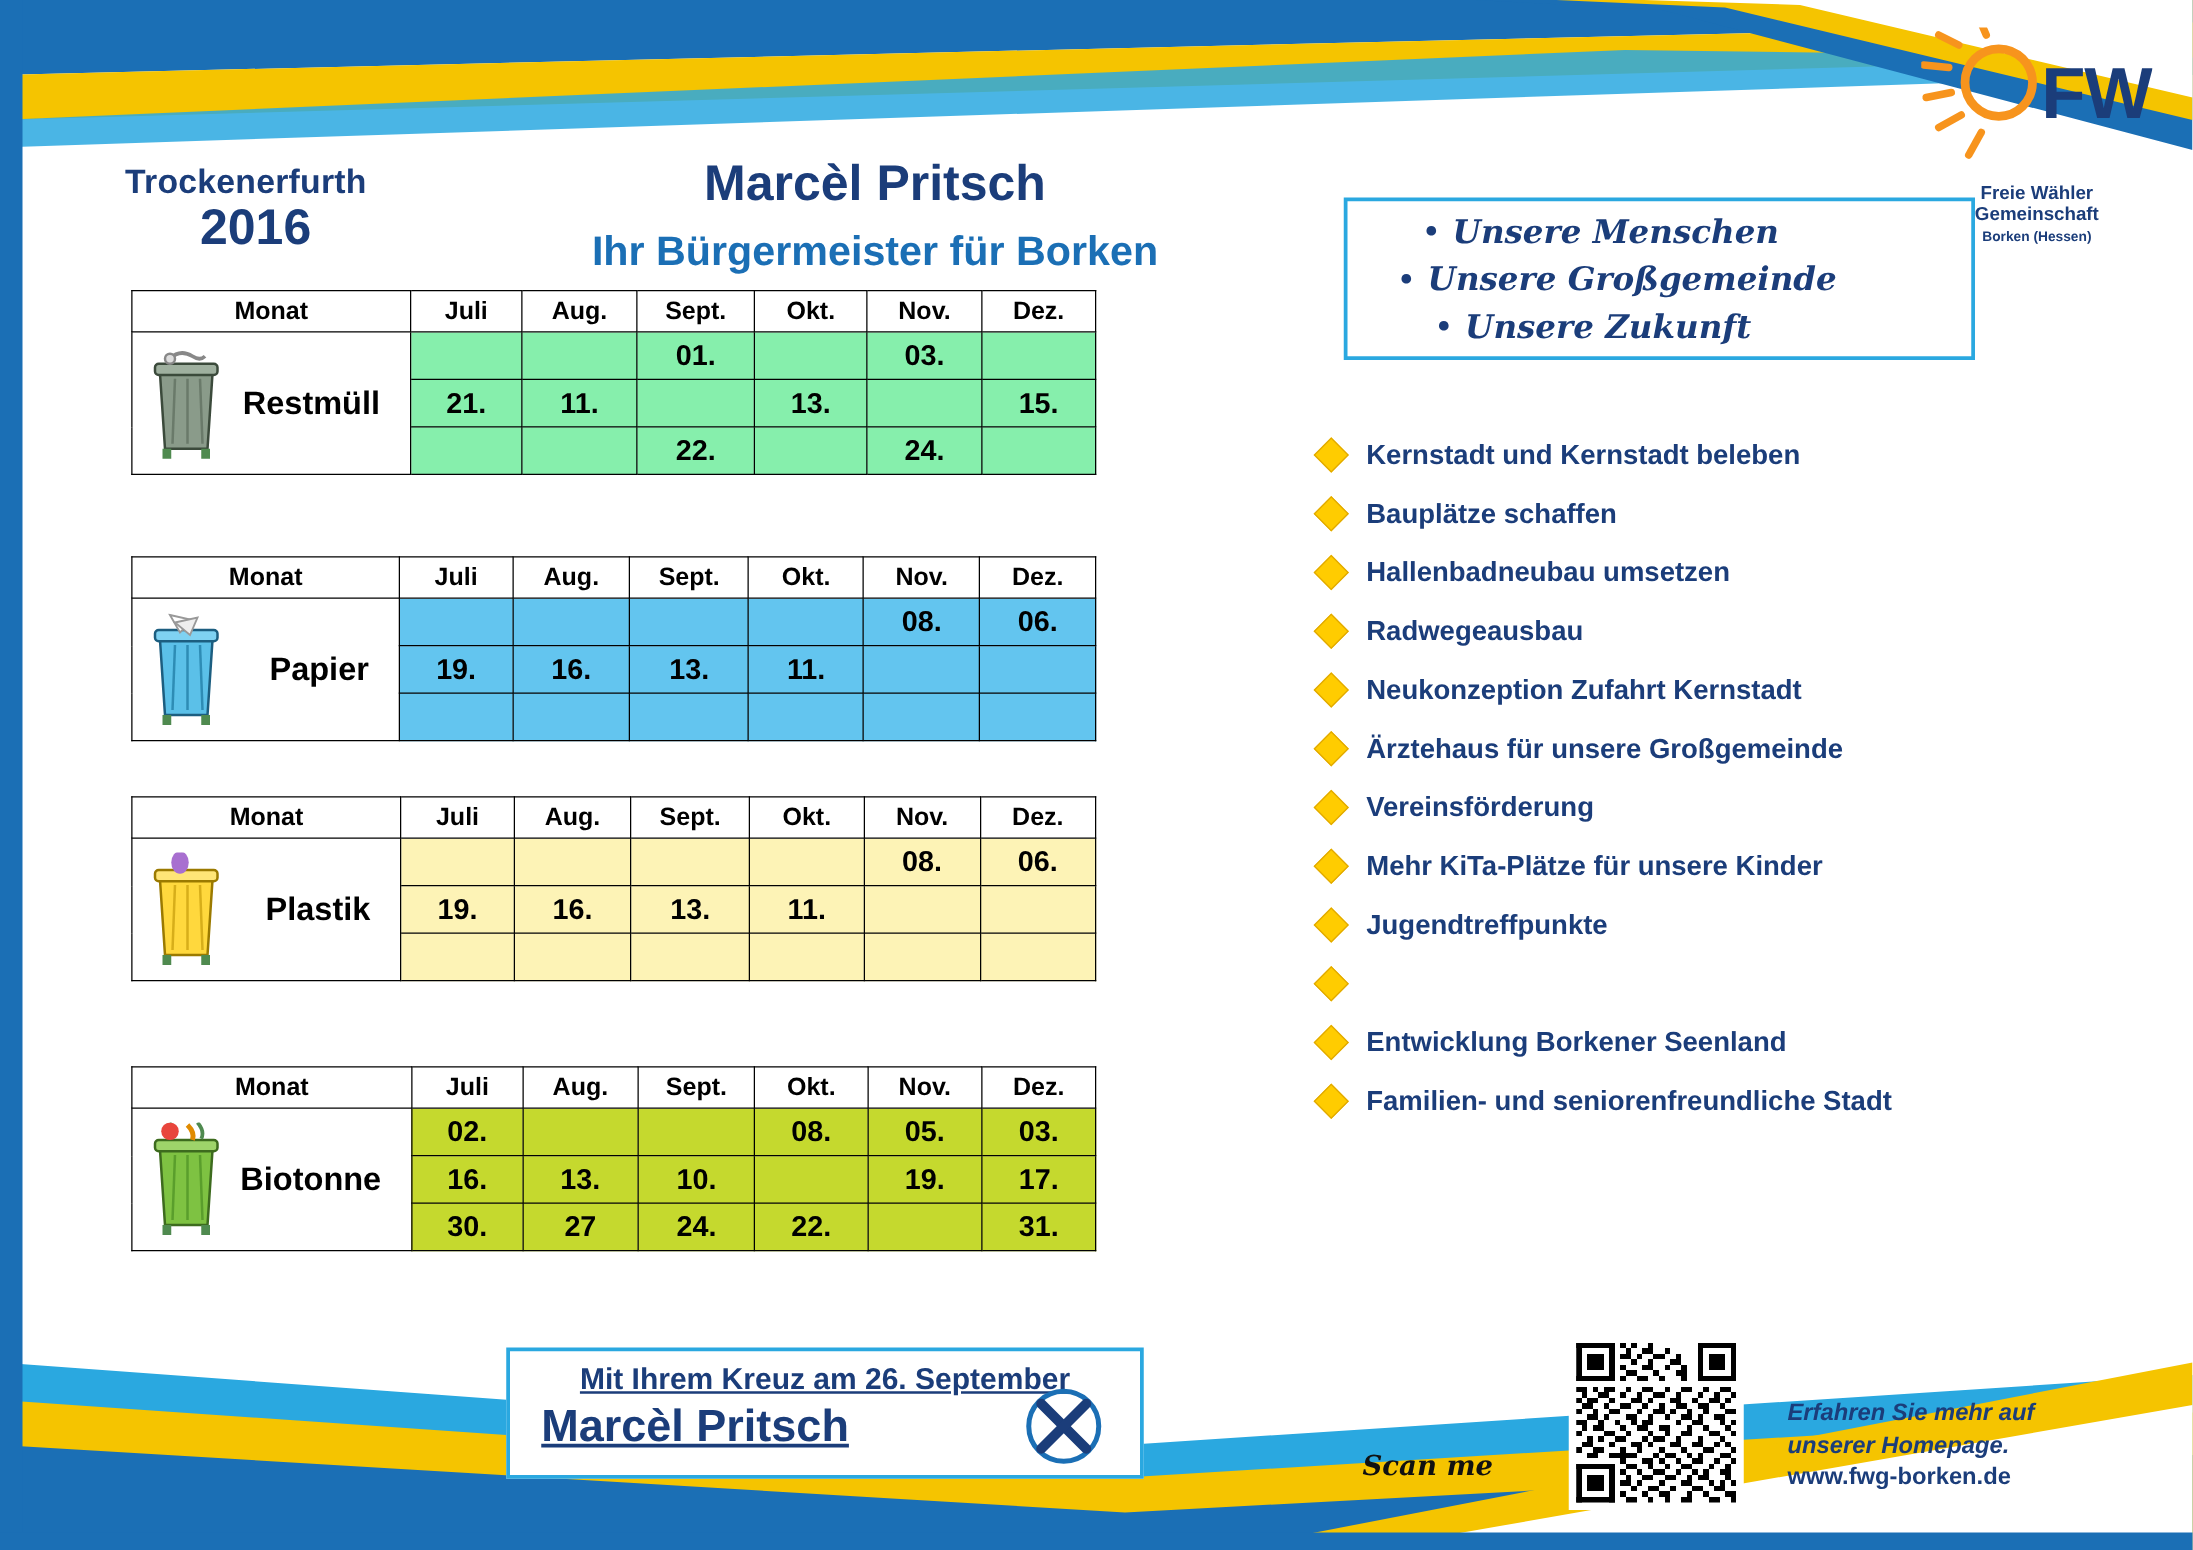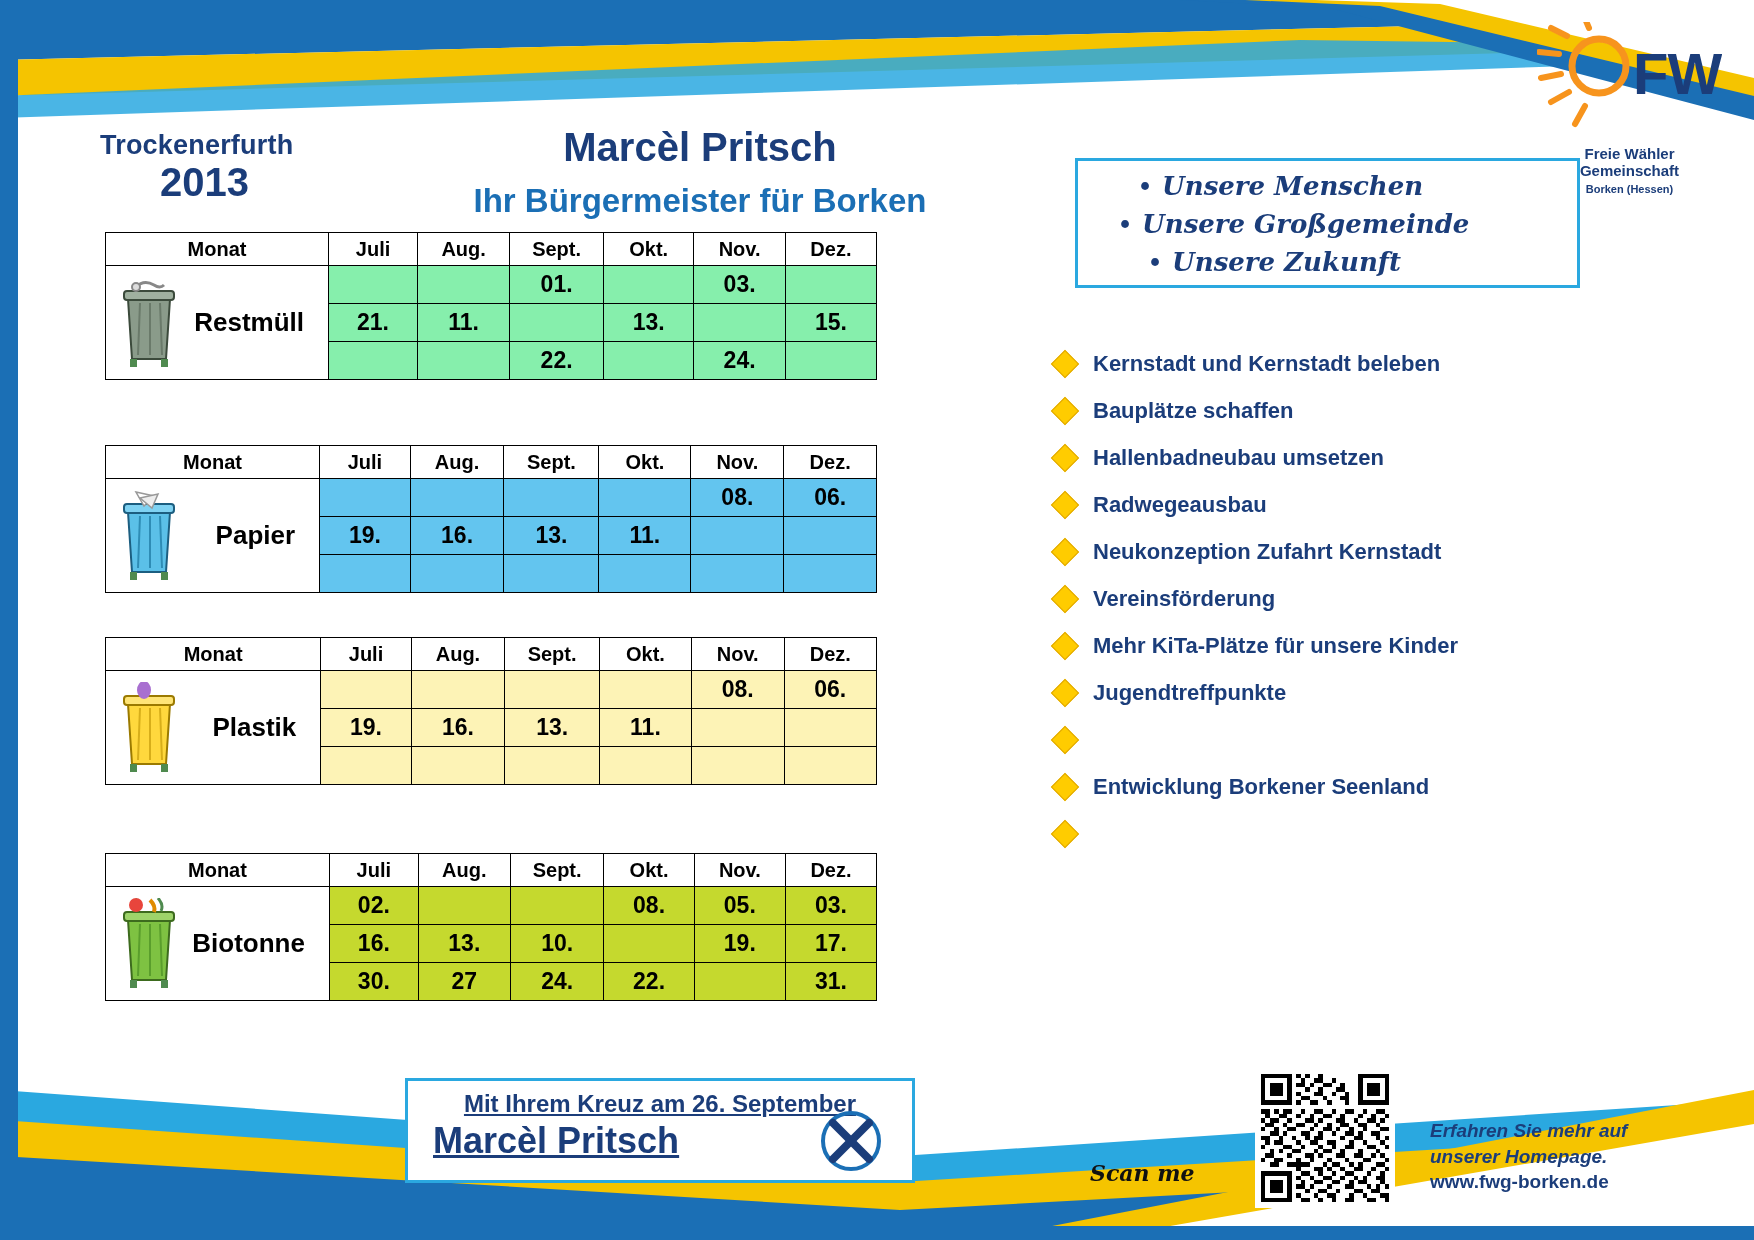--- a/index.html
+++ b/index.html
@@ -124,21 +124,21 @@
   <polygon points="0,30 900,96 1754,40 1754,180 0,180" fill="#2aa8e0"></polygon>
   <polygon points="0,60 900,122 1754,70 1754,180 0,180" fill="#f5c400"></polygon>
   <polygon points="0,96 900,150 1754,104 1754,180 0,180" fill="#1b6fb5"></polygon>
   <polygon points="980,180 1754,30 1754,180" fill="#f5c400"></polygon>
   <polygon points="1090,180 1754,64 1754,180" fill="#ffffff"></polygon>
 </svg>
 <div class="deco left-strip"></div>
 <div class="deco bottom-strip"></div>
 
 <div class="place">Trockenerfurth</div>
-<div class="year">2013</div>
+<div class="year">2016</div>
 <div class="cand-name">Marcèl Pritsch</div>
 <div class="cand-sub">Ihr Bürgermeister für Borken</div>
 
 <div class="logo">
   <svg width="185" height="115" viewBox="0 0 185 115">
     <g stroke="#f7941d" stroke-width="6" stroke-linecap="round">
       <line x1="30" y1="14" x2="14" y2="6"></line>
       <line x1="22" y1="32" x2="2" y2="30"></line>
       <line x1="24" y1="52" x2="4" y2="56"></line>
       <line x1="32" y1="70" x2="14" y2="80"></line>
@@ -412,39 +412,44 @@
   <div class="point">
       <span class="diamond"></span>
       <span class="point-label">Radwegeausbau</span>
     </div>
   <div class="point">
       <span class="diamond"></span>
       <span class="point-label">Neukonzeption Zufahrt Kernstadt</span>
     </div>
   <div class="point">
       <span class="diamond"></span>
+      <span class="point-label">Ärztehaus für unsere Großgemeinde</span>
+    </div>
+  <div class="point">
+      <span class="diamond"></span>
       <span class="point-label">Vereinsförderung</span>
     </div>
   <div class="point">
       <span class="diamond"></span>
       <span class="point-label">Mehr KiTa-Plätze für unsere Kinder</span>
     </div>
   <div class="point">
       <span class="diamond"></span>
       <span class="point-label">Jugendtreffpunkte</span>
     </div>
   <div class="point">
       <span class="diamond"></span>
     </div>
   <div class="point">
       <span class="diamond"></span>
       <span class="point-label">Entwicklung Borkener Seenland</span>
     </div>
   <div class="point">
       <span class="diamond"></span>
+      <span class="point-label">Familien- und seniorenfreundliche Stadt</span>
     </div>
 </div>
 
 <div class="votebox">
   <div class="vote-top">Mit Ihrem Kreuz am 26. September</div>
   <div class="vote-name">Marcèl Pritsch</div>
   <svg class="vote-x" viewBox="0 0 62 62">
     <circle cx="31" cy="31" r="28" fill="none" stroke="#1b6fb5" stroke-width="4"></circle>
     <line x1="13" y1="13" x2="49" y2="49" stroke="#1b3d7a" stroke-width="8" stroke-linecap="round"></line>
     <line x1="49" y1="13" x2="13" y2="49" stroke="#1b3d7a" stroke-width="8" stroke-linecap="round"></line>

